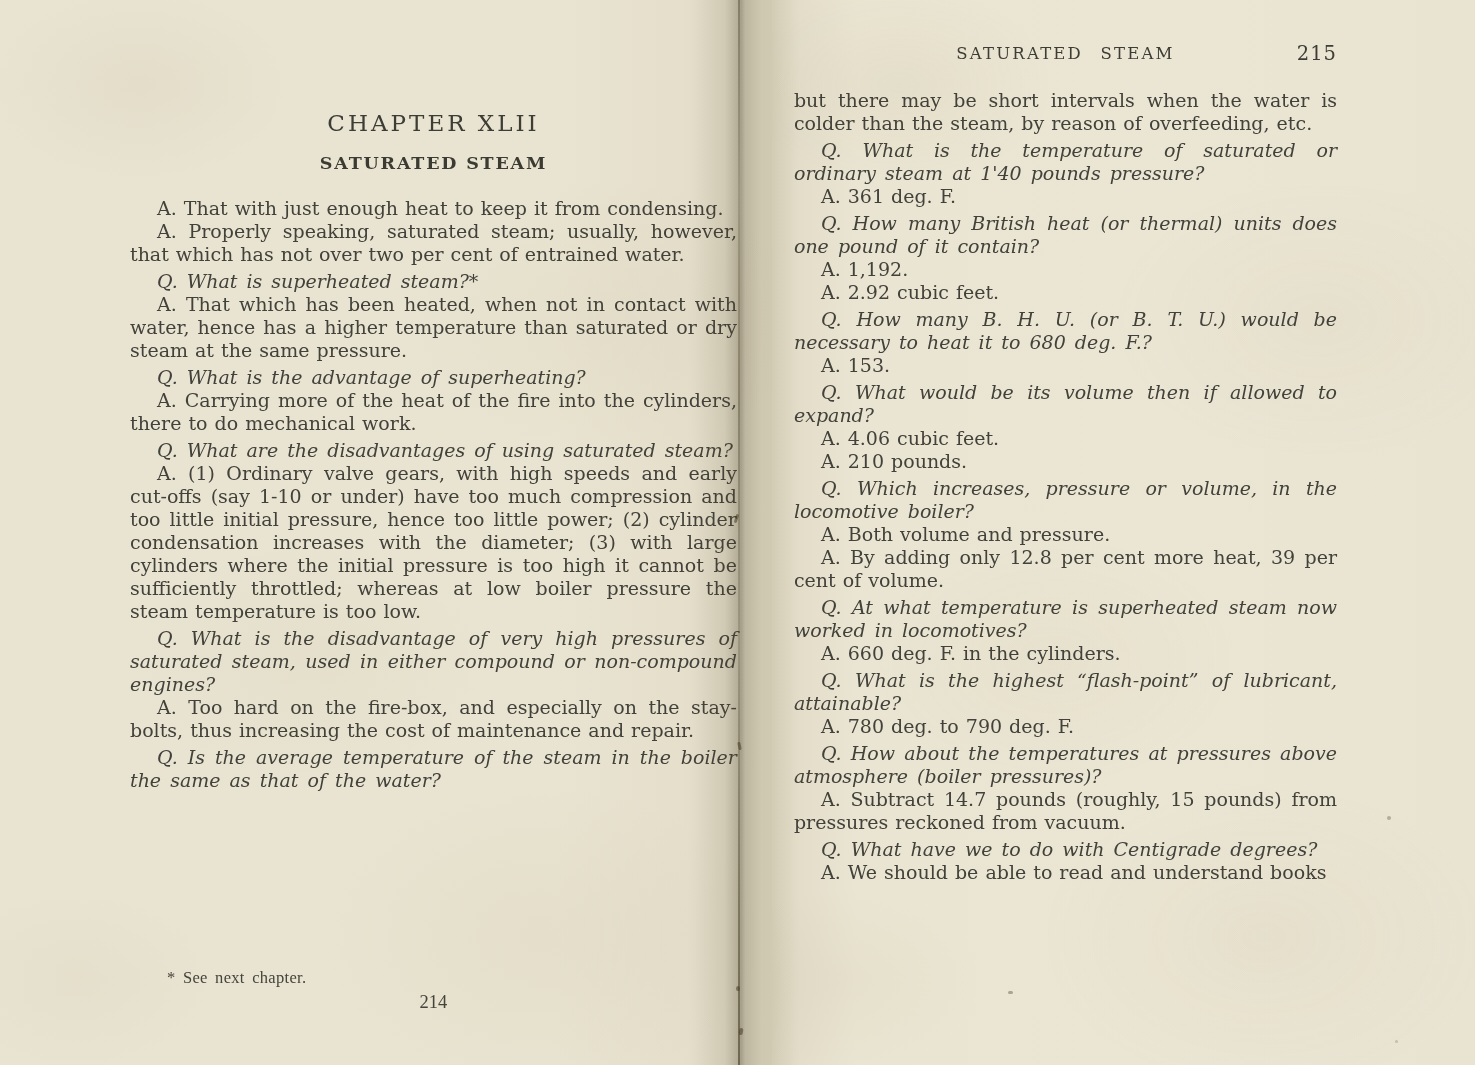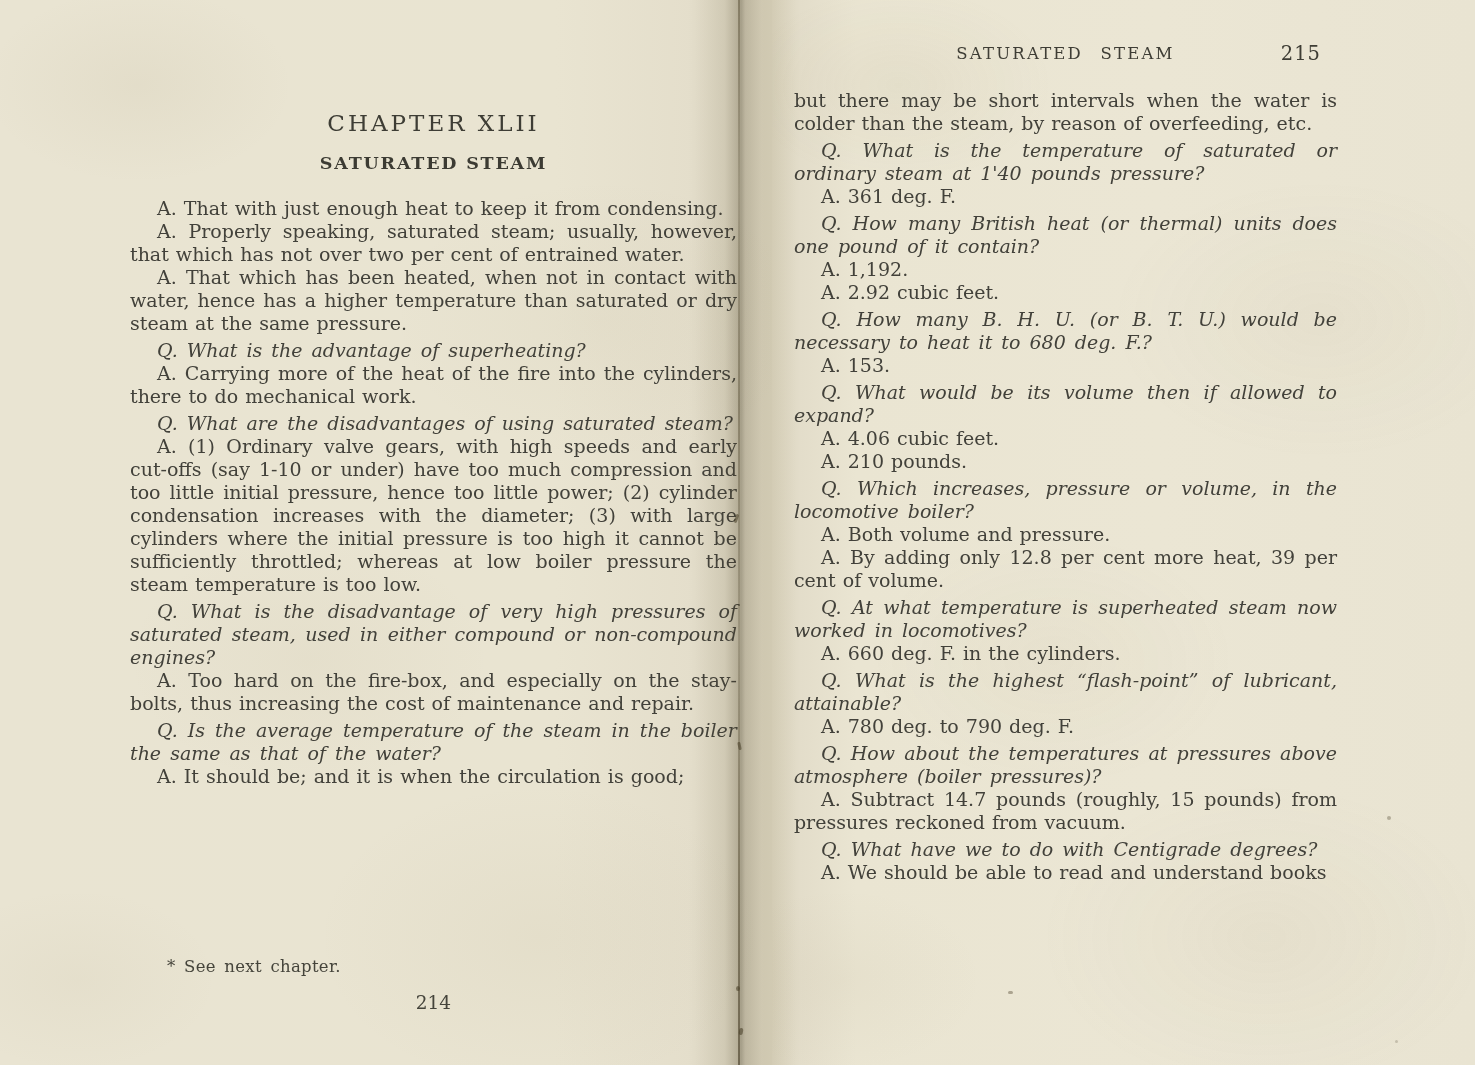--- a/index.html
+++ b/index.html
@@ -74,42 +74,42 @@
     display:flex; flex-direction:column;
   }
   h1.chapter {
     font-size:23px; font-weight:normal; letter-spacing:3px;
     text-align:center; margin:0 0 17px 0; color:#3e3d35;
   }
   h2.section {
     font-size:17.5px; font-weight:bold; letter-spacing:1.8px;
     text-align:center; margin:0 0 24px 0; color:#3c3b33;
   }
-  .page-foot { margin-top:auto; }
+  .page-foot { margin-top:auto;font-family:Liberation Serif, serif; }
   .footnote {
     font-size:16.5px; padding-left:37px; color:#45443b;
     letter-spacing:0.3px; word-spacing:3px;
   }
   .page-number-left {
-    font-size:18.5px; text-align:center; margin-top:16px; color:#45443b;
+    font-size:18.5px; text-align:center; margin-top:4px; color:#45443b;
   }
 
   
   .page.right .content {
     position:relative; z-index:2;
     box-sizing:border-box;
     height:100%;
     padding:44px 138px 40px 22px;
   }
   .running-head {
     position:relative; text-align:center; margin:0 0 26px 0;
     font-size:16.5px; letter-spacing:2.2px; word-spacing:10px; color:#3e3d35;
   }
   .running-head .rh-page {
-    position:absolute; right:16px; top:-2px;
+    position:absolute; right:0; top:-2px;
     font-size:19.5px; letter-spacing:1px; word-spacing:0;text-align:right;
   }
 
   
   .body-text { font-size:19px; line-height:23px; }
   .para {
     margin:0; text-align:justify; text-indent:27px;
     word-spacing:1px;
   }
   .para.question { font-style:italic; margin-top:4px; word-spacing:3px; }
@@ -122,29 +122,29 @@
 <div class="spread">
 
   <section class="page left">
     <div class="page-texture"></div>
     <div class="content">
       <h1 class="chapter">CHAPTER XLII</h1>
       <h2 class="section">SATURATED STEAM</h2>
       <div class="body-text">
           <p class="para answer"><span class="prefix">A.</span> That with just enough heat to keep it from condensing.</p>
           <p class="para answer"><span class="prefix">A.</span> Properly speaking, saturated steam; usually, however, that which has not over two per cent of entrained water.</p>
+          <p class="para question"><span class="prefix">Q.</span> What is superheated steam?*</p>
           <p class="para answer"><span class="prefix">A.</span> That which has been heated, when not in contact with water, hence has a higher temperature than saturated or dry steam at the same pressure.</p>
           <p class="para question"><span class="prefix">Q.</span> What is the advantage of superheating?</p>
           <p class="para answer"><span class="prefix">A.</span> Carrying more of the heat of the fire into the cylinders, there to do mechanical work.</p>
           <p class="para question"><span class="prefix">Q.</span> What are the disadvantages of using saturated steam?</p>
           <p class="para answer"><span class="prefix">A.</span> (1) Ordinary valve gears, with high speeds and early cut-offs (say 1-10 or under) have too much compression and too little initial pressure, hence too little power; (2) cylinder condensation increases with the diameter; (3) with large cylinders where the initial pressure is too high it cannot be sufficiently throttled; whereas at low boiler pressure the steam temperature is too low.</p>
           <p class="para question"><span class="prefix">Q.</span> What is the disadvantage of very high pressures of saturated steam, used in either compound or non-compound engines?</p>
           <p class="para answer"><span class="prefix">A.</span> Too hard on the fire-box, and especially on the stay-bolts, thus increasing the cost of maintenance and repair.</p>
           <p class="para question"><span class="prefix">Q.</span> Is the average temperature of the steam in the boiler the same as that of the water?</p>
-          <p class="para answer"><span class="prefix">A.</span> It should be; and it is when the circulation is good;</p>
         </div>
       <div class="page-foot">
         <div class="footnote">* See next chapter.</div>
         <div class="page-number-left">214</div>
       </div>
     </div>
   </section>
 
   <section class="page right">
     <div class="page-texture"></div>

